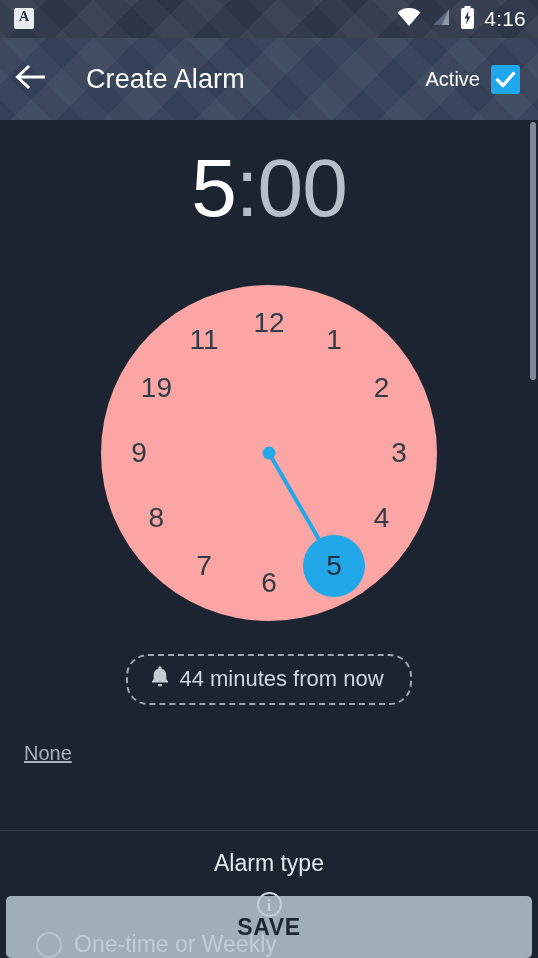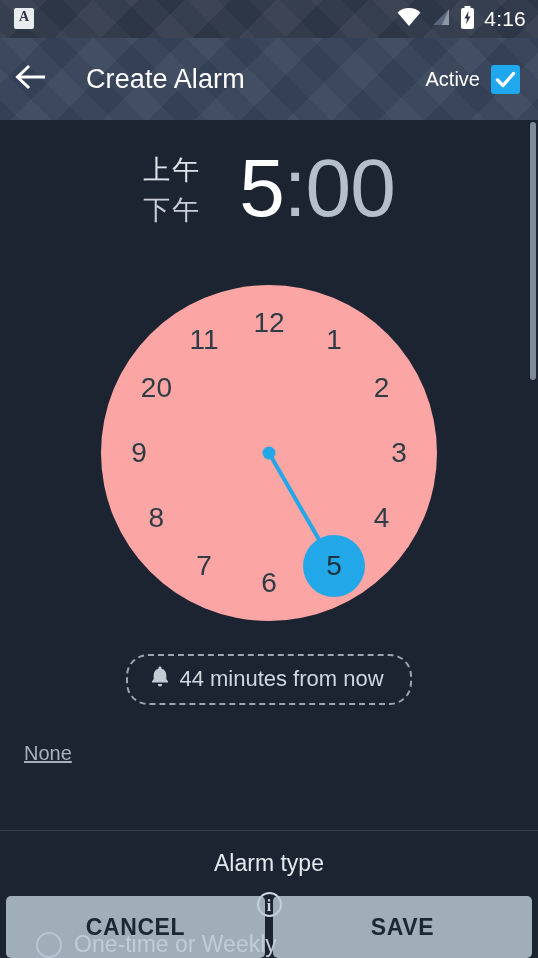--- a/index.html
+++ b/index.html
@@ -406,24 +406,20 @@
           </svg>
         </span>
       </div>
     </div>
   </div>
   <div id="appbar-shadow"></div>
 
   <div id="content">
 
     <div id="time-row">
-      <div id="ampm-col">
-        <span class="ampm sel">上午</span>
-        <span class="ampm">下午</span>
-      </div>
       <div id="bigtime"><span class="hour-part">5</span><span class="colon-part">:</span><span class="min-part">00</span></div>
     </div>
 
     <div id="dial-wrap">
       <div id="dial">
         <svg id="hand-line" viewBox="0 0 336 336">
           <line x1="168" y1="168" x2="233" y2="280.583302491977" stroke="#22a7e8" stroke-width="4"></line>
           <circle cx="168" cy="168" r="6.5" fill="#22a7e8"></circle>
         </svg>
         <div id="sel-circle" style="left: 233px; top: 280.583px;"></div>
@@ -431,21 +427,21 @@
       <div class="dial-num" style="left: 168px; top: 38px;">12</div>
           <div class="dial-num" style="left: 233px; top: 55.4167px;">1</div>
           <div class="dial-num" style="left: 280.583px; top: 103px;">2</div>
           <div class="dial-num" style="left: 298px; top: 168px;">3</div>
           <div class="dial-num" style="left: 280.583px; top: 233px;">4</div>
           <div class="dial-num selected" style="left: 233px; top: 280.583px;">5</div>
           <div class="dial-num" style="left: 168px; top: 298px;">6</div>
           <div class="dial-num" style="left: 103px; top: 280.583px;">7</div>
           <div class="dial-num" style="left: 55.4167px; top: 233px;">8</div>
           <div class="dial-num" style="left: 38px; top: 168px;">9</div>
-          <div class="dial-num" style="left: 55.4167px; top: 103px;">20</div>
+          <div class="dial-num" style="left: 55.4167px; top: 103px;">19</div>
           <div class="dial-num" style="left: 103px; top: 55.4167px;">11</div>
         </div>
     </div>
 
     <div id="chip-row">
       <div id="chip">
         <span>
           <svg width="20" height="22" viewBox="0 0 20 22">
             <path d="M10 1.5 C10.9 1.5 11.6 2.2 11.6 3 L11.6 3.8 C14.5 4.5 16.3 6.9 16.3 10 L16.3 14 L18 16.6 L18 17.6 L2 17.6 L2 16.6 L3.7 14 L3.7 10 C3.7 6.9 5.5 4.5 8.4 3.8 L8.4 3 C8.4 2.2 9.1 1.5 10 1.5 Z" fill="#c3ccd5"></path>
             <path d="M7.8 19 L12.2 19 A2.2 2.6 0 0 1 7.8 19 Z" fill="#c3ccd5"></path>
@@ -469,17 +465,16 @@
       <div id="radio-row">
         <span id="radio-outer"></span>
         <span id="radio-label">One-time or Weekly</span>
       </div>
     </div>
   </div>
 
   <div id="scrollbar"></div>
 
   <div id="button-bar">
-    <div class="dlg-btn">CANCEL</div>
     <div class="dlg-btn">SAVE</div>
   </div>
 
 </div>
 
 </body></html>

